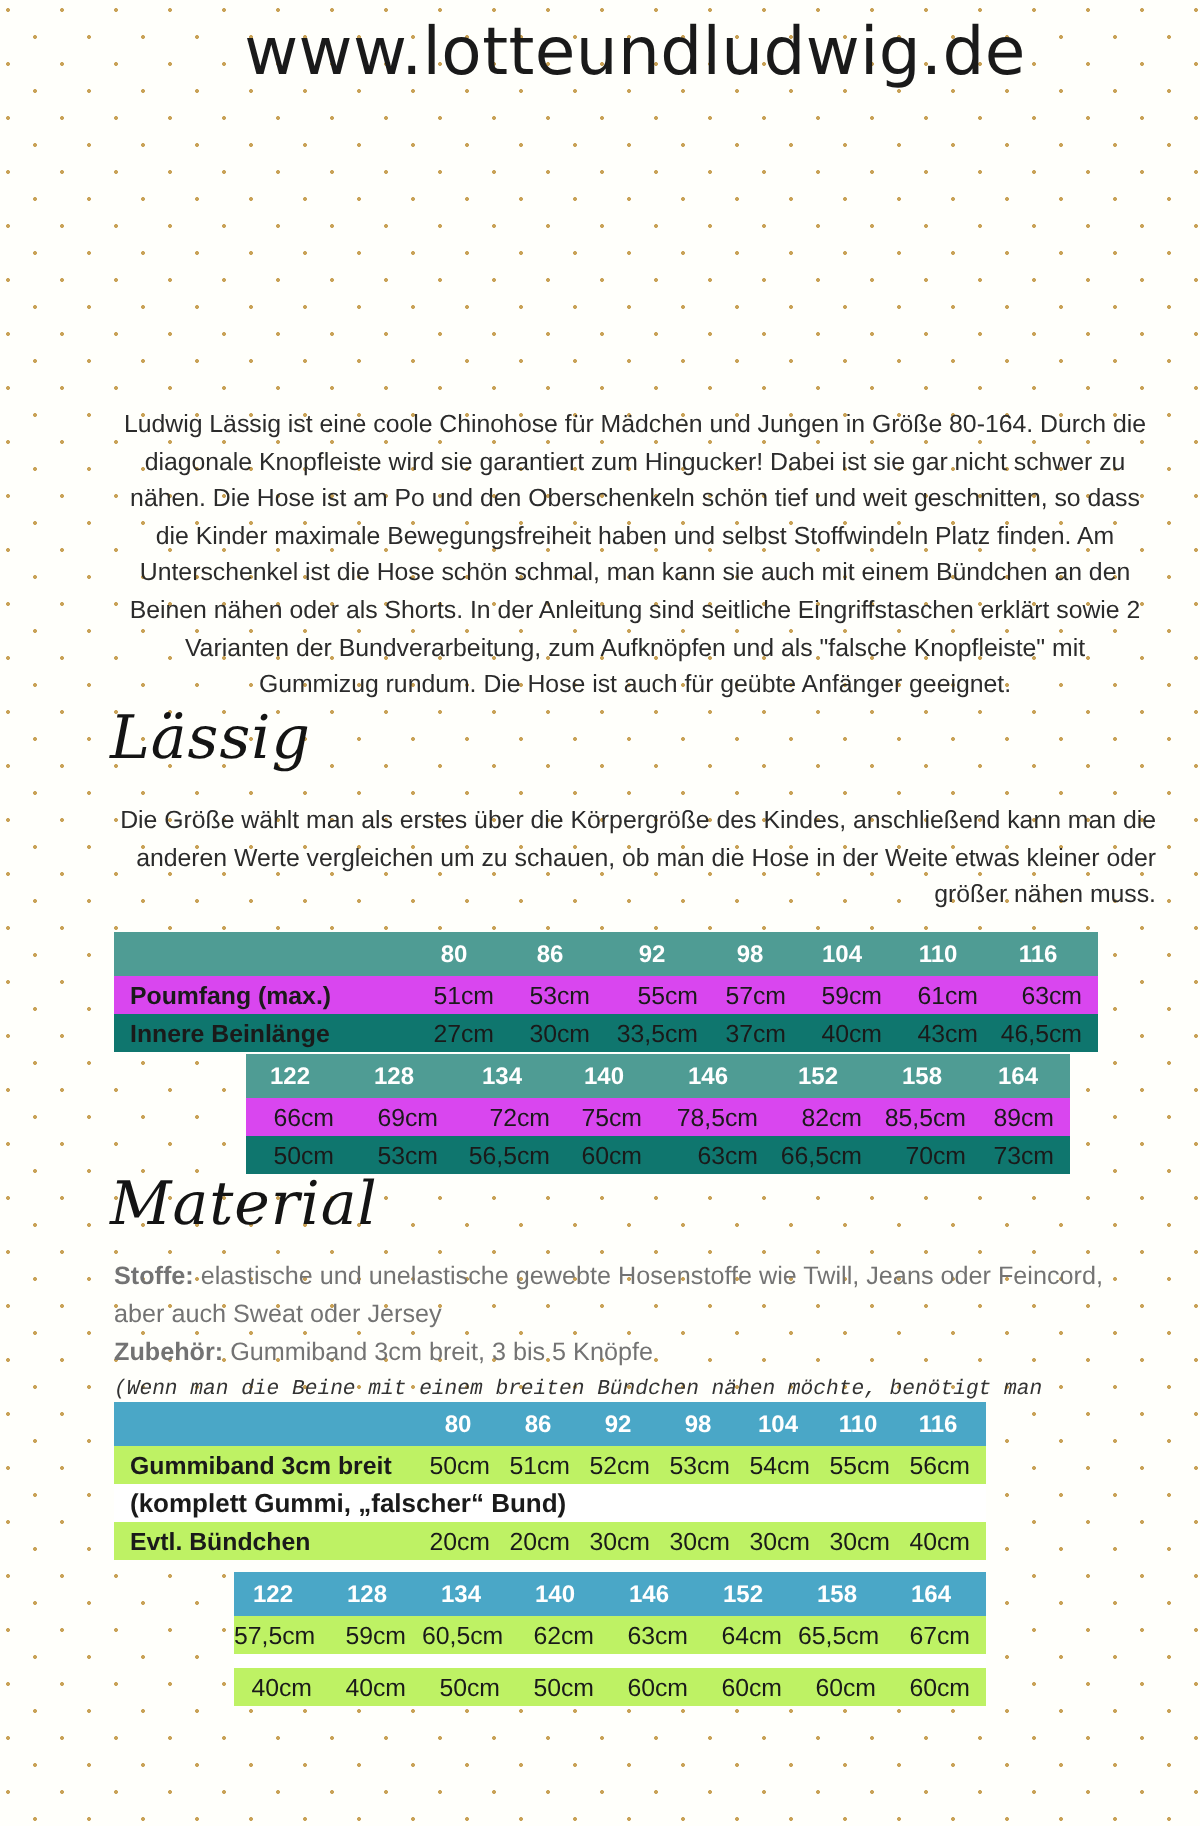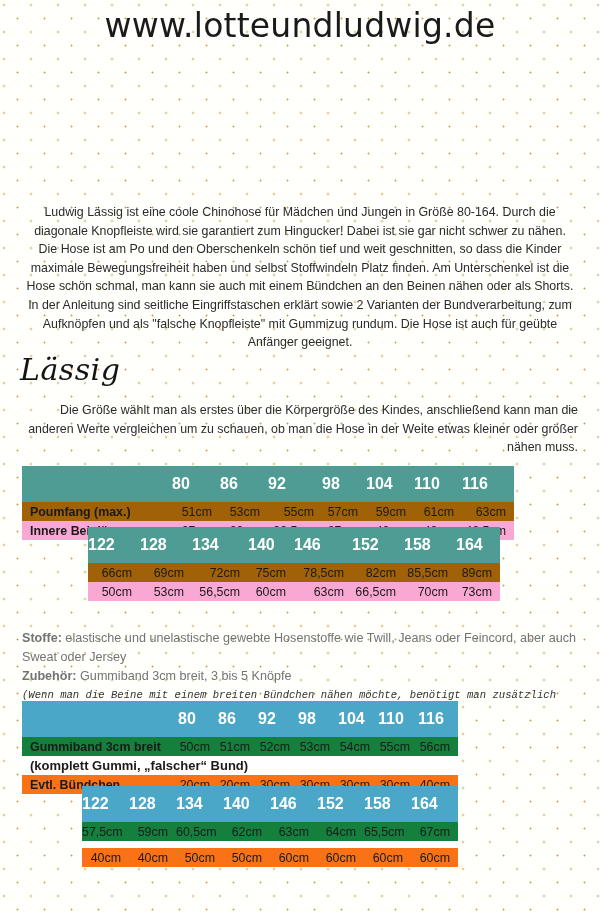--- a/index.html
+++ b/index.html
@@ -15,21 +15,21 @@
   #dots{
     position:absolute;inset:0;
     background-color:#fffffb;
     background-image:
       radial-gradient(#c9a257 0.9px, transparent 1.1px),
       radial-gradient(#c9a257 0.9px, transparent 1.1px);
     background-size:27px 27px, 27px 27px;
     background-position:4px 5px, 17.5px 18.5px;
     z-index:0;
   }
-  #page{position:absolute;inset:0;z-index:1;}
+  #page{position:absolute;inset:0;z-index:1;margin-left:35px;}
 
   .site-title{
     position:absolute;left:0;right:0;top:6px;
     text-align:center;
     font-size:33px;
     letter-spacing:.2px;
     font-weight:400;
     color:#1a1a1a;
     font-family:"DejaVu Sans", sans-serif;
   }
@@ -77,51 +77,51 @@
   table.sz td,table.sz th{
     padding:0;
     margin:0;
     height:19px;
     vertical-align:middle;
     font-weight:bold;
     white-space:nowrap;
   }
   table.sz thead th{
     color:#ffffff;
-    text-align:left;
+    text-align:center;
     padding-right:8px;
-    font-size:16px;
-    height:36px;
+    font-size:12px;
+    height:22px;
   }
   table.sz td.lbl{
     text-align:left;
     padding-left:8px;
     color:#1a1a1a;
     font-size:12.4px;
   }
   table.sz td.val{
     text-align:right;
     padding-right:8px;
     font-weight:normal;
     color:#1a1a1a;
   }
   table.sz td.sub{
     text-align:left;padding-left:8px;
     font-size:13px;font-weight:bold;color:#1a1a1a;height:14px;
   }
   
   .teal thead tr{background:#4f9c94;}
-  .teal tr.rA{background:#a16207;}
-  .teal tr.rB{background:#f9a8d4;}
+  .teal tr.rA{background:#d946ef;}
+  .teal tr.rB{background:#0f766e;}
   
   .blue thead tr{background:#4aa7c7;}
   .blue tr.rA{background:#dbeaf2;}
-  .blue tr.rB{background:#15803d;}
+  .blue tr.rB{background:#bef264;}
   .blue tr.rC{background:#ffffff;}
-  .blue tr.rD{background:#f97316;}
+  .blue tr.rD{background:#bef264;}
   .blue tr.spacer{background:#ffffff;height:7px;}
   .blue tr.spacer td{height:7px;}
 
   #tbl1{left:22px;top:466px;width:478px;}
   #tbl2{left:88px;top:527px;width:412px;}
   #tbl3{left:22px;top:701px;width:436px;}
   #tbl4{left:82px;top:786px;width:376px;}
 </style>
 </head>
 <body>
@@ -225,20 +225,21 @@
         <td class="val">56,5cm</td>
         <td class="val">60cm</td>
         <td class="val">63cm</td>
         <td class="val">66,5cm</td>
         <td class="val">70cm</td>
         <td class="val">73cm</td>
       </tr>
     </tbody>
   </table>
 
+  <div class="script-head" id="h-material">Material</div>
 
   <div class="mat-block">
     <div class="mat-line">
       <b>Stoffe:</b><span> elastische und unelastische gewebte Hosenstoffe wie Twill, Jeans oder Feincord, aber auch Sweat oder Jersey</span>
     </div>
     <div class="mat-line">
       <b>Zubehör:</b><span> Gummiband 3cm breit, 3 bis 5 Knöpfe</span>
     </div>
     <div class="mat-note">(Wenn man die Beine mit einem breiten Bündchen nähen möchte, benötigt man zusätzlich Bündchenstoff)</div>
   </div>

